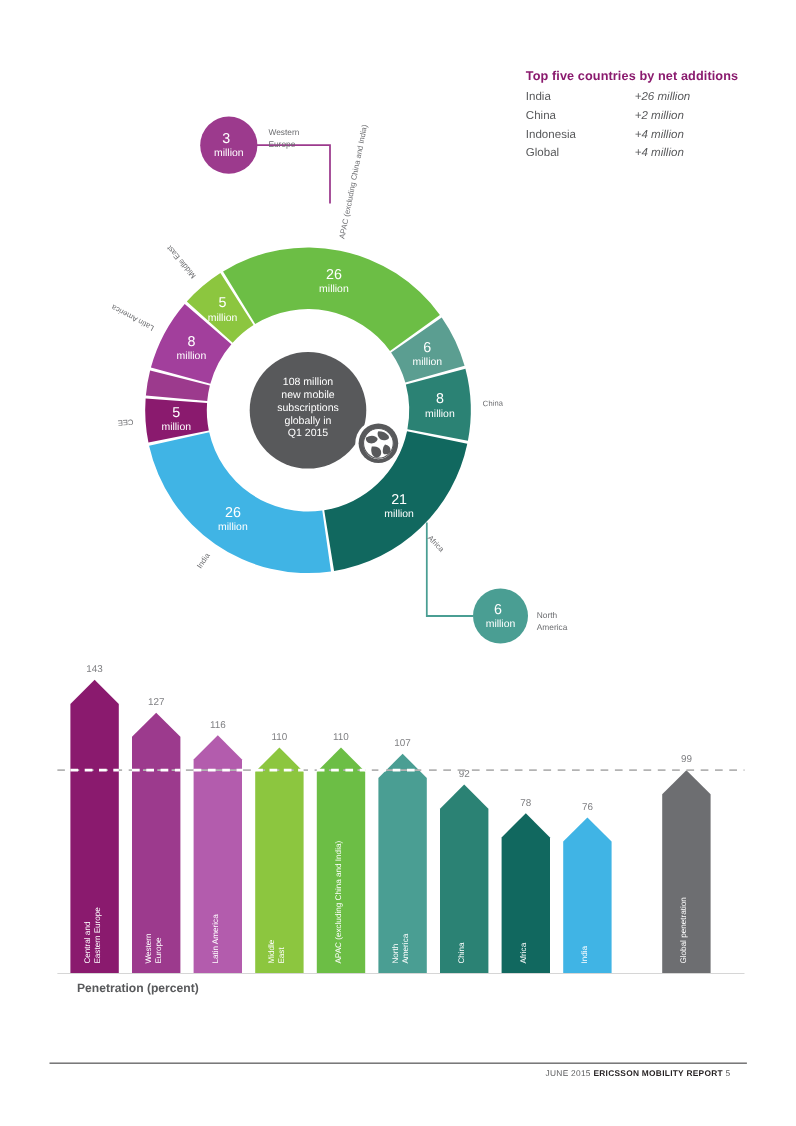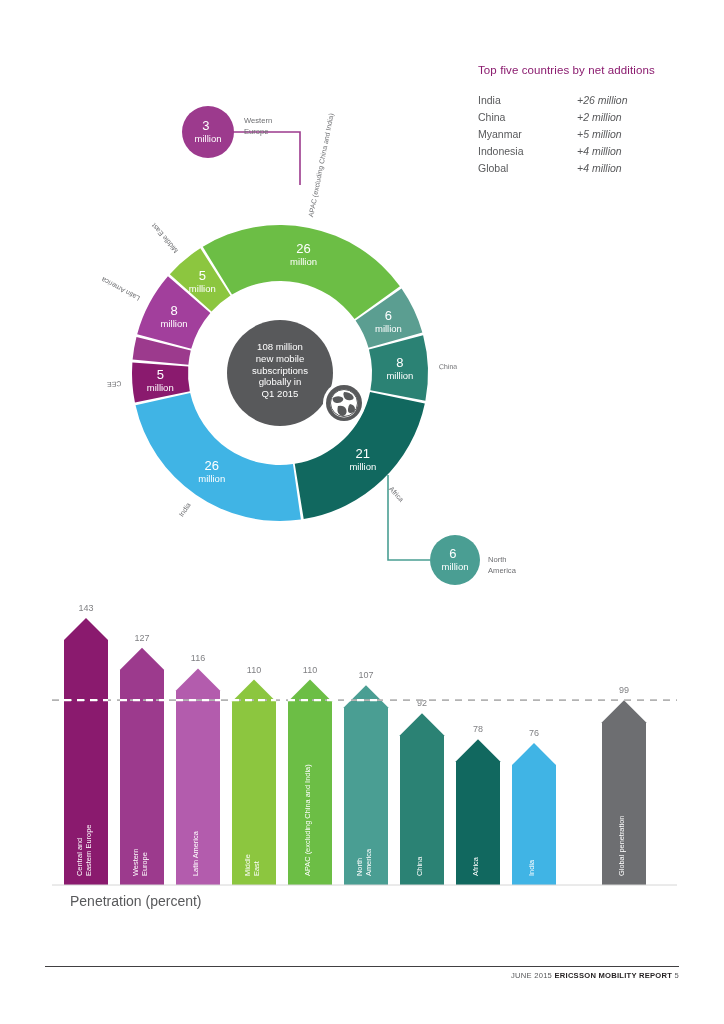--- a/index.html
+++ b/index.html
@@ -19,23 +19,23 @@
 
   
   #top-countries {
     position: absolute;
     left: 478px;
     top: 64px;
     width: 230px;
   }
   #top-countries .legend-title {
     font-size: 11.5px;
-    font-weight: normal;
+    font-weight: bold;
     color: #8a1a6e;
-    margin-bottom: 16px;
+    margin-bottom: 4px;
     letter-spacing: .1px;
   }
   #top-countries .legend-row {
     display: flex;
     font-size: 10.5px;
     color: #58595b;
     line-height: 16px;
     margin-bottom: 1px;
   }
   #top-countries .legend-country { width: 99px; }
@@ -85,36 +85,37 @@
   }
   .bar-name {
     font-family: "Liberation Sans", sans-serif;
     font-size: 7.4px;
     fill: #ffffff;
   }
   #axis-caption {
     position: absolute;
     left: 70px;
     top: 893px;
-    font-size: 14px;
-    color: #58595b;
+    font-size: 11px;
+    color: #58595b;
+    font-weight: bold;
   }
 
   
   #footer-rule {
     position: absolute;
     left: 45px;
     top: 966px;
     width: 634px;
     height: 1px;
     background: #414042;
   }
   #footer-text {
     position: absolute;
-    right: 45px;
+    right: 60px;
     top: 971px;
     font-size: 7.6px;
     color: #58595b;
     letter-spacing: .25px;
   }
   #footer-text .brand { font-weight: bold; color: #231f20; }
 </style>
 </head>
 <body>
 
@@ -122,24 +123,20 @@
 
   <div id="top-countries">
     <div class="legend-title">Top five countries by net additions</div>
     <div class="legend-row">
       <span class="legend-country">India</span>
       <span class="legend-value">+26 million</span>
     </div>
     <div class="legend-row">
       <span class="legend-country">China</span>
       <span class="legend-value">+2 million</span>
-    </div>
-    <div class="legend-row">
-      <span class="legend-country">Myanmar</span>
-      <span class="legend-value">+5 million</span>
     </div>
     <div class="legend-row">
       <span class="legend-country">Indonesia</span>
       <span class="legend-value">+4 million</span>
     </div>
     <div class="legend-row">
       <span class="legend-country">Global</span>
       <span class="legend-value">+4 million</span>
     </div>
   </div>

